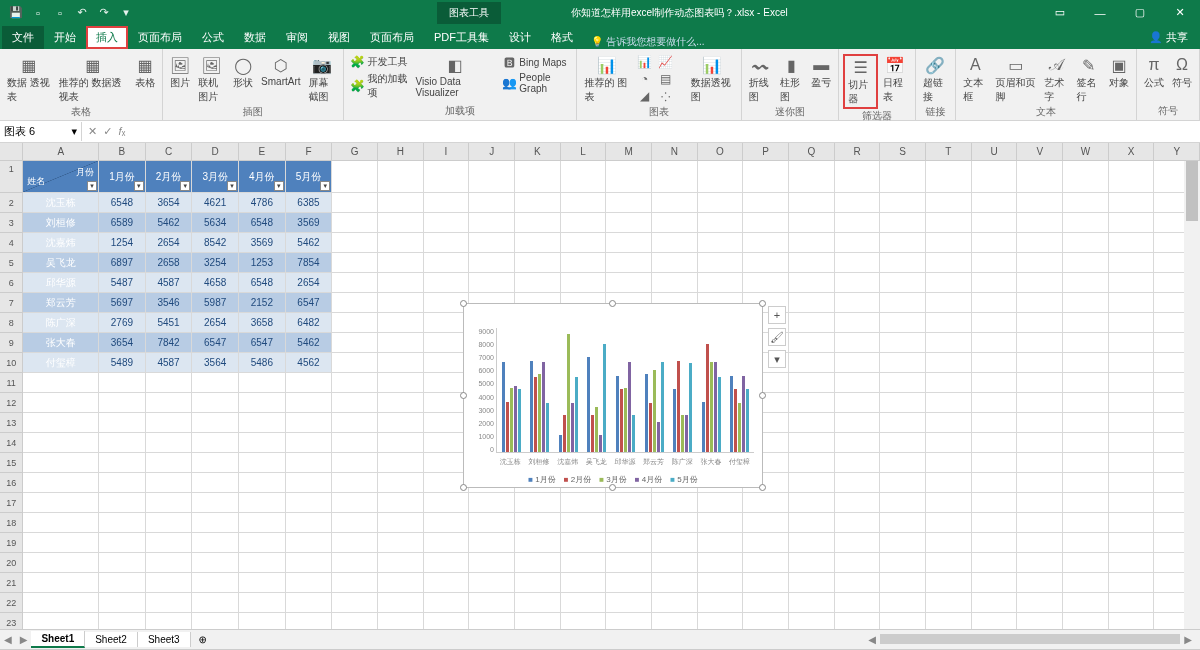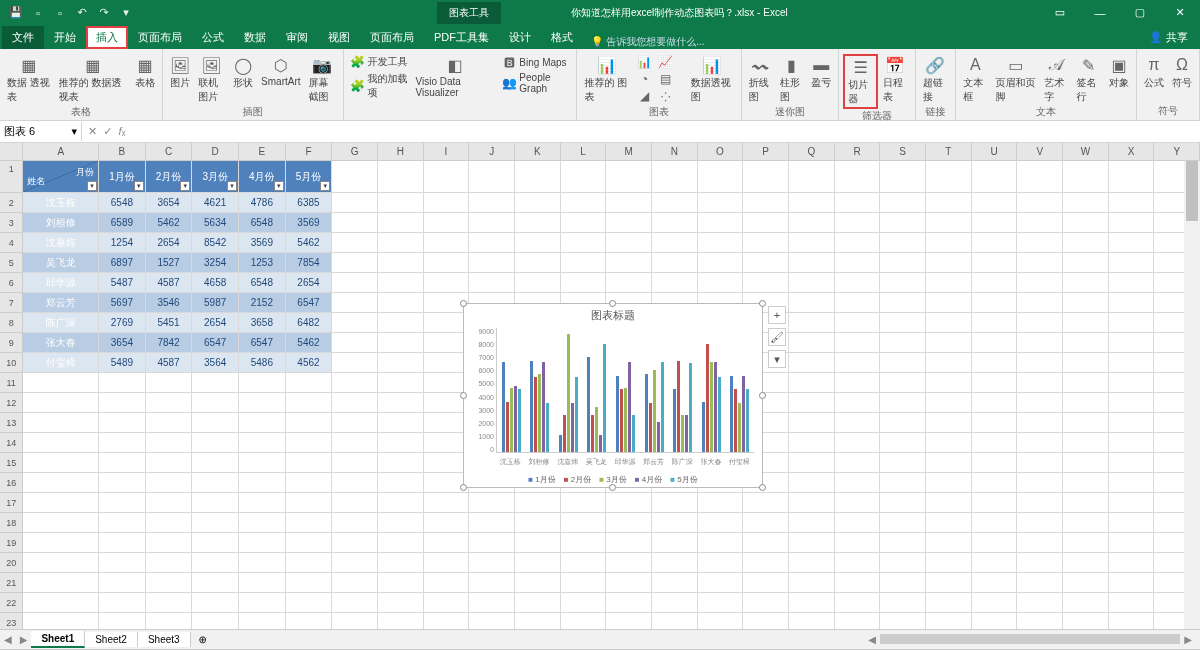--- a/index.html
+++ b/index.html
@@ -201,20 +201,21 @@
         <div class="rib-btn small">
             <span class="ic">🅱</span>
             <span>Bing Maps</span>
           </div>
         <div class="rib-btn small">
             <span class="ic">👥</span>
             <span>People Graph</span>
           </div>
       </div>
     </div>
+    <div class="glabel">加载项</div>
   </div>
   <div class="rgroup">
     <div class="icons">
       <div class="rib-btn">
           <span class="ic">📊</span>
           <span>推荐的
 图表</span>
         </div>
       <div class="stacked" style="flex-wrap:wrap;width:60px;flex-direction:row;">
         <div class="rib-btn small">
@@ -480,21 +481,21 @@
         <div class="cell " style="width: 47px;"></div>
         <div class="cell " style="width: 47px;"></div>
         <div class="cell " style="width: 47px;"></div>
         <div class="cell " style="width: 47px;"></div>
         <div class="cell " style="width: 47px;"></div>
       </div>
       <div class="row">
         <div class="rh">5</div>
         <div class="cell tname trow2" style="width: 78px;">吴飞龙</div>
         <div class="cell trowcell trow2" style="width: 48px;">6897</div>
-        <div class="cell trowcell trow2" style="width: 48px;">1527</div>
+        <div class="cell trowcell trow2" style="width: 48px;">2658</div>
         <div class="cell trowcell trow2" style="width: 48px;">3254</div>
         <div class="cell trowcell trow2" style="width: 48px;">1253</div>
         <div class="cell trowcell trow2" style="width: 48px;">7854</div>
         <div class="cell " style="width: 47px;"></div>
         <div class="cell " style="width: 47px;"></div>
         <div class="cell " style="width: 47px;"></div>
         <div class="cell " style="width: 47px;"></div>
         <div class="cell " style="width: 47px;"></div>
         <div class="cell " style="width: 47px;"></div>
         <div class="cell " style="width: 47px;"></div>
@@ -1022,21 +1023,20 @@
 
   <div class="chart-box">
     <div class="handle h-tl"></div>
     <div class="handle h-tr"></div>
     <div class="handle h-bl"></div>
     <div class="handle h-br"></div>
     <div class="handle h-tm"></div>
     <div class="handle h-bm"></div>
     <div class="handle h-ml"></div>
     <div class="handle h-mr"></div>
-    <div class="chart-title">图表标题</div>
     <div class="yaxis" id="yaxis">
         <div>9000</div>
         <div>8000</div>
         <div>7000</div>
         <div>6000</div>
         <div>5000</div>
         <div>4000</div>
         <div>3000</div>
         <div>2000</div>
         <div>1000</div>

